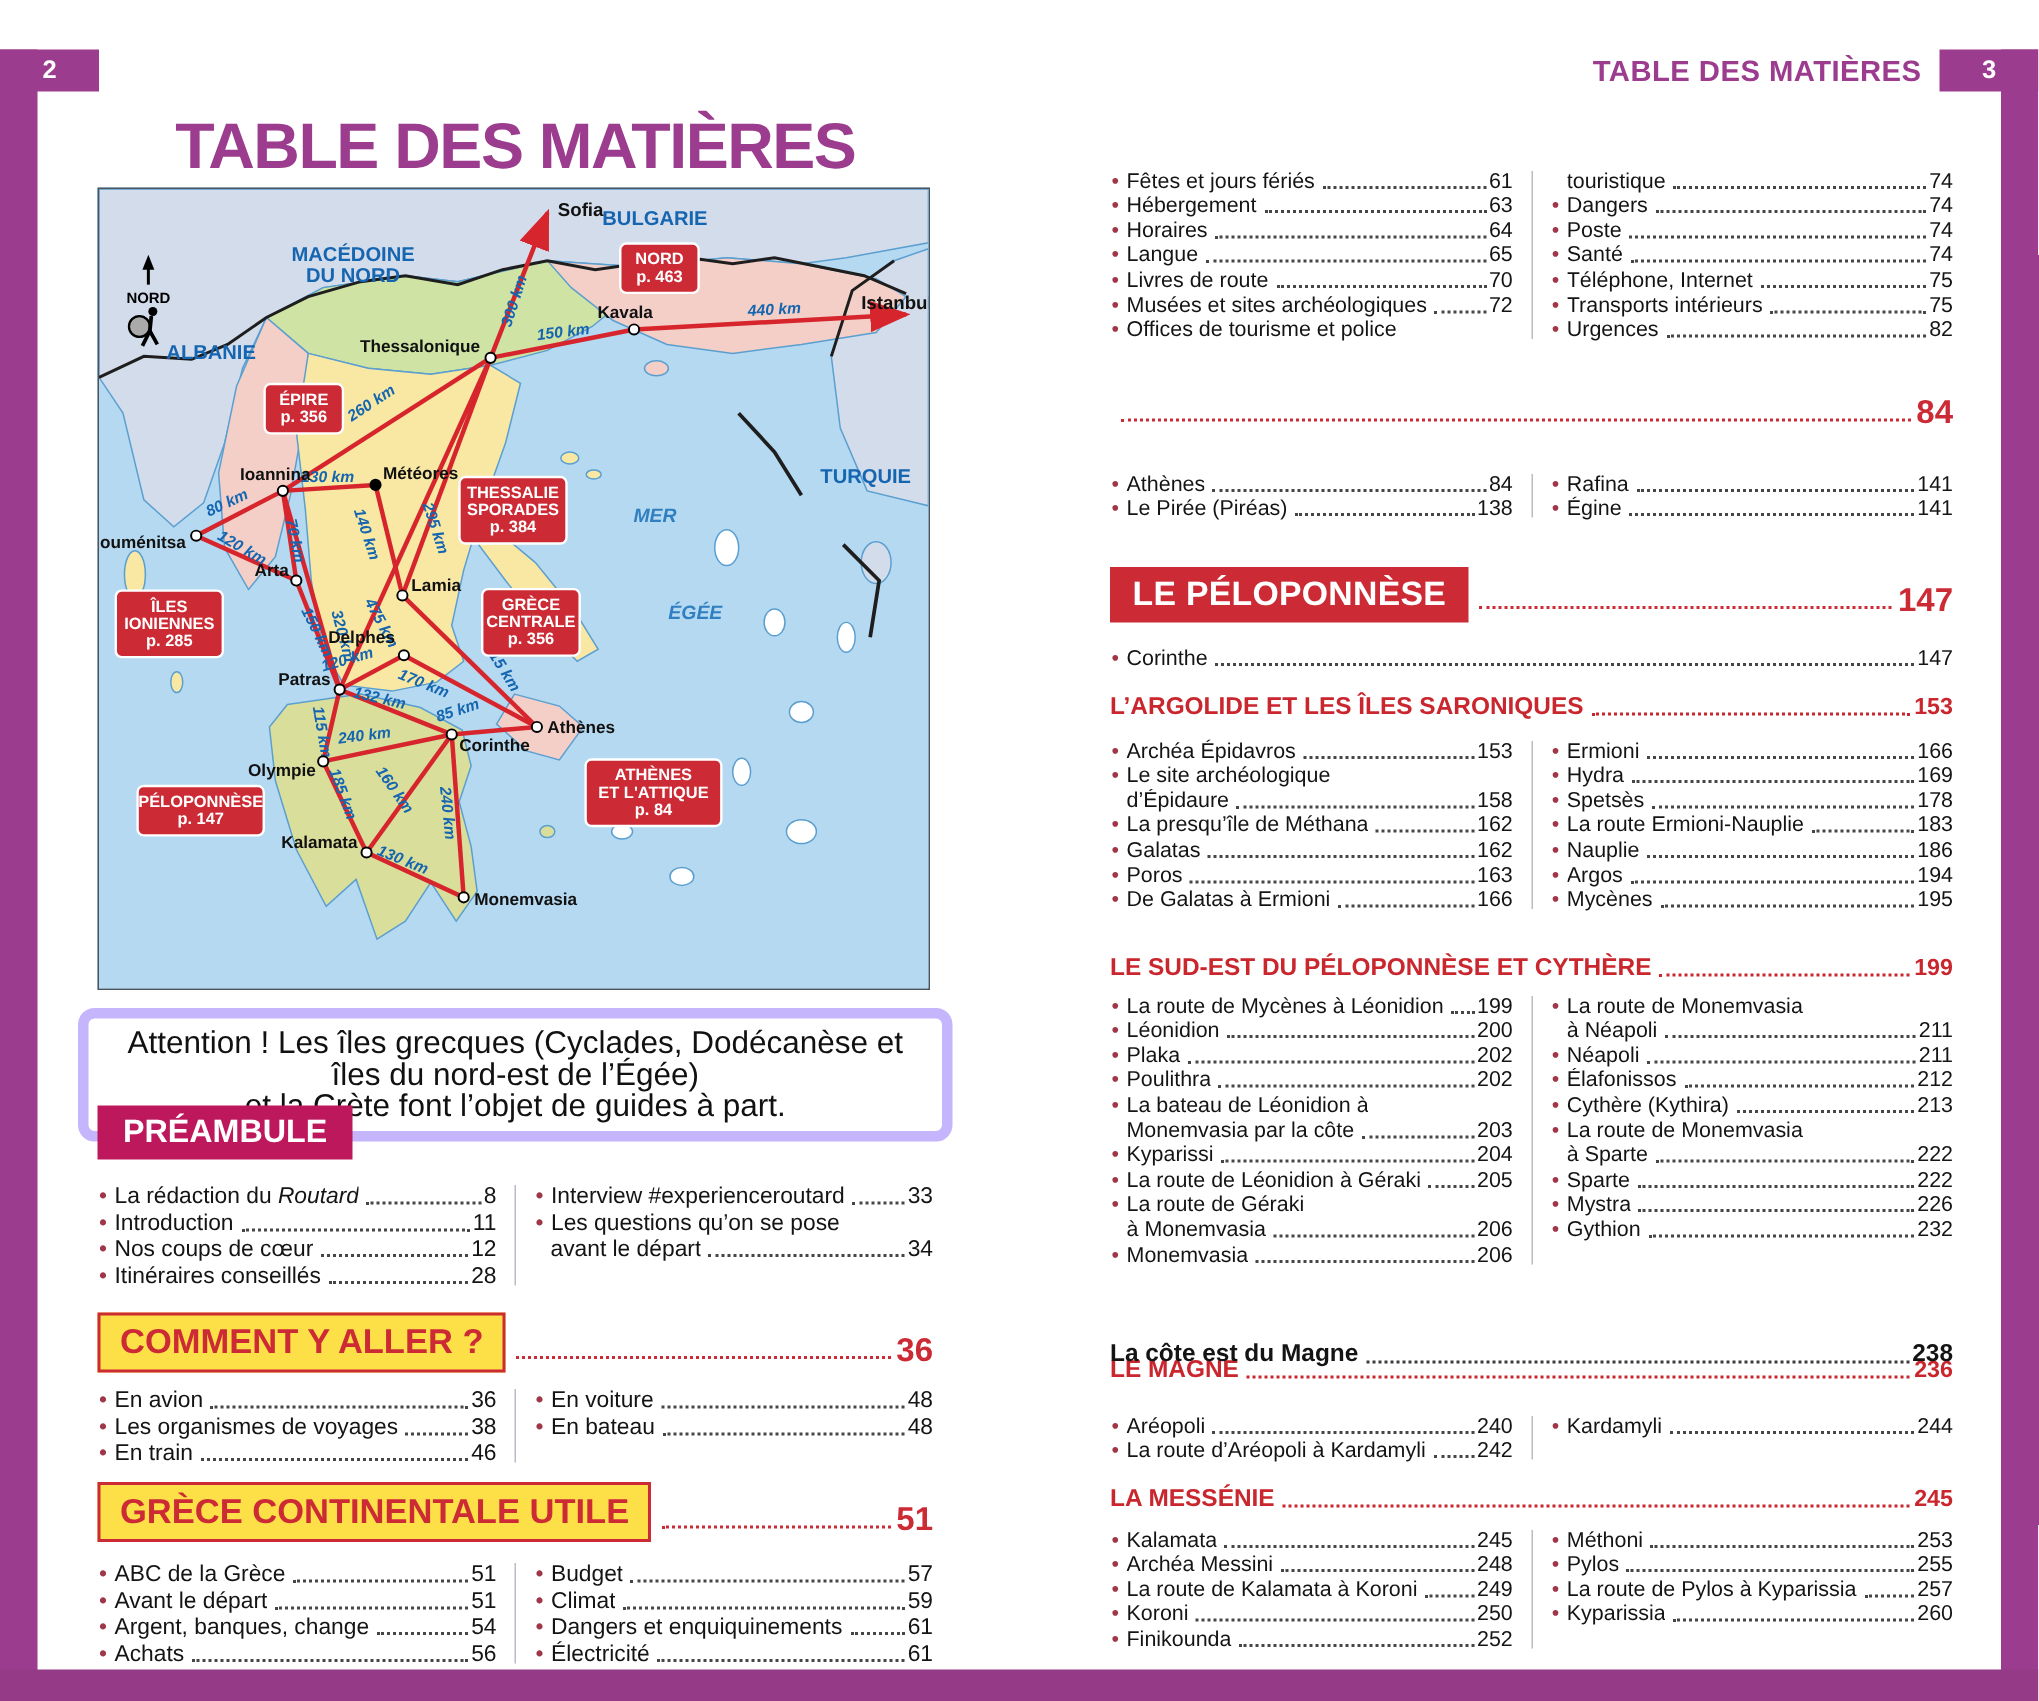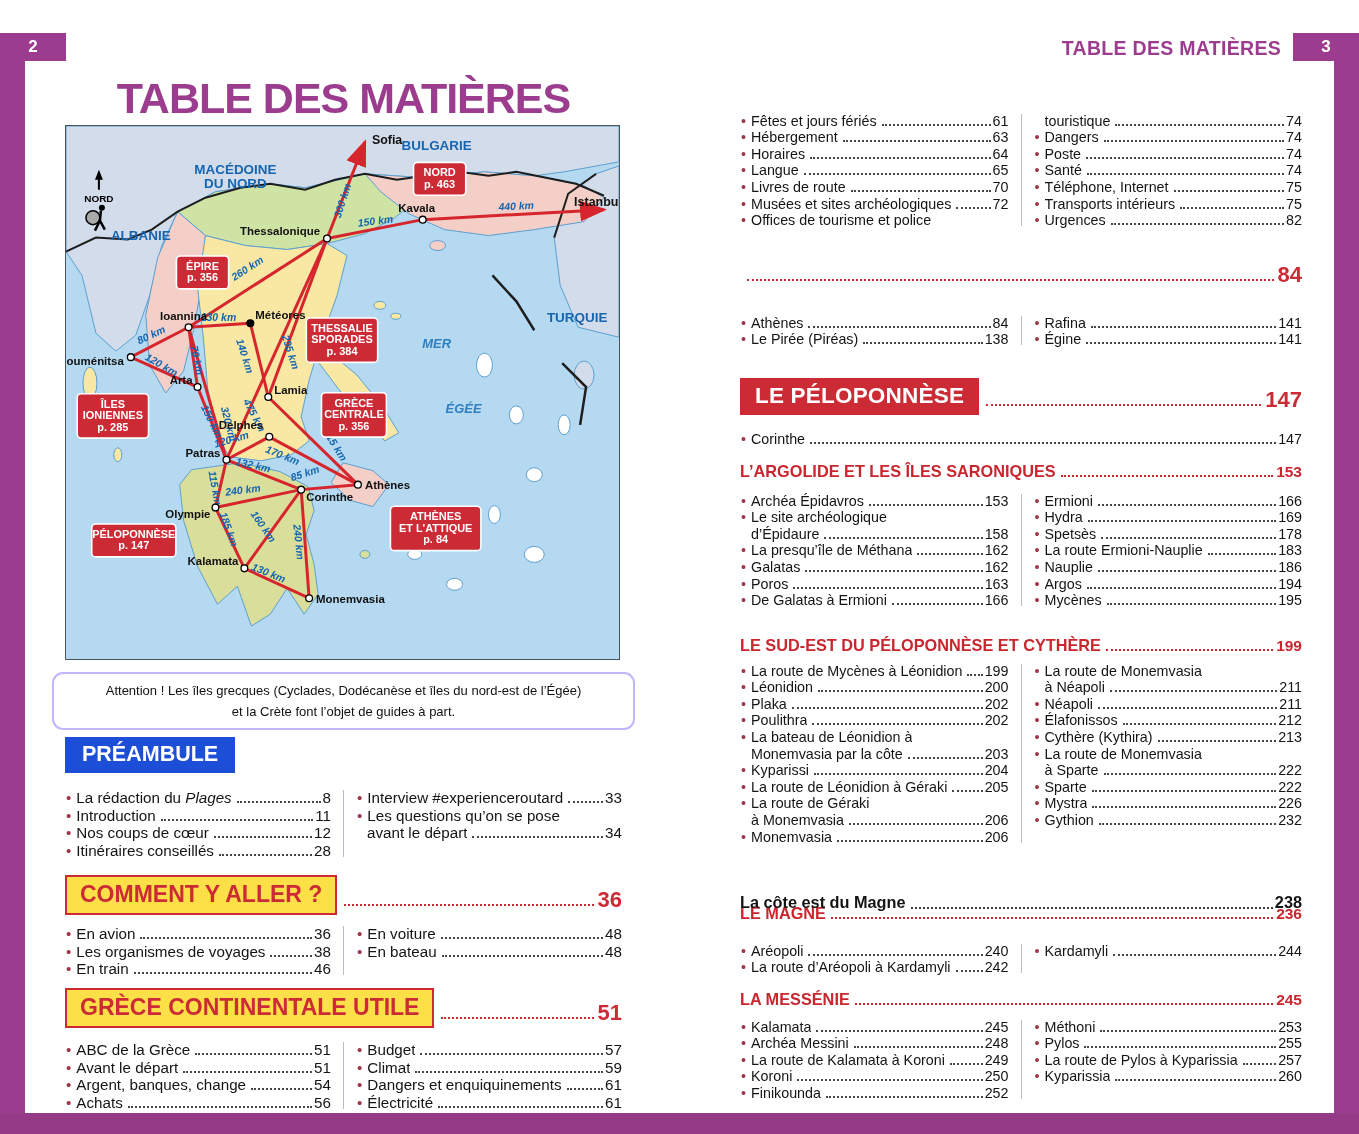--- a/index.html
+++ b/index.html
@@ -19,42 +19,42 @@
   #pageR{left:740px;width:562px;}
 
   .title{position:absolute;top:74px;left:-10px;right:-10px;text-align:center;font-size:43px;
     font-weight:700;color:#9c3c8e;letter-spacing:-1px;white-space:nowrap;}
 
   .mapbox{position:absolute;top:125px;left:0;width:555px;height:535px;border:1px solid #4a545e;
     box-sizing:border-box;background:#b5d9f0;}
   .mapbox svg{display:block;}
 
   .note{position:absolute;top:672px;left:-13px;width:583px;box-sizing:border-box;
-    border:2px solid #c4b5fd;border-radius:11px;padding:6px 8px;text-align:center;
-    font-size:13px;line-height:21px;color:#111;}
+    border:7px solid #c4b5fd;border-radius:11px;padding:6px 8px;text-align:center;
+    font-size:21px;line-height:21px;color:#111;}
 
   
   .sec{position:absolute;left:0;width:100%;}
   .cols{display:flex;align-items:stretch;}
   .col{flex:1 1 0;min-width:0;}
   .divider{width:1px;background:#b9bcc4;margin:2px 12px;}
   .row{display:flex;align-items:flex-end;}
   .pl .row{height:17.8px;font-size:15.2px;}
   .pr .row{height:16.6px;font-size:14.3px;}
   .bullet{color:#a03748;margin:0 5px 0 1px;}
   .txt{white-space:nowrap;overflow:hidden;color:#141414;}
   .dots{flex:1 0 8px;border-bottom:2px dotted #464646;margin:0 2px 3px 5px;min-width:8px;}
   .pg{white-space:nowrap;color:#141414;}
   .wrap2{padding-left:11px;}
   .nb-pad{display:inline-block;width:11px;flex:0 0 11px;}
 
   .hrow{display:flex;align-items:flex-end;}
   .hbox-fill{background:#cc2b35;color:#fff;font-weight:700;padding:5px 15px 6px;font-size:22.5px;letter-spacing:.2px;white-space:nowrap;}
   .hbox-outline{border:2.5px solid #cc2b35;color:#cc2b35;font-weight:700;padding:4px 13px 5px;font-size:23px;background:#fde047;white-space:nowrap;}
-  .hbox-purple{background:#1d4ed8;color:#fff;font-weight:700;padding:5px 17px 6px;font-size:21.5px;white-space:nowrap;}
+  .hbox-purple{background:#be185d;color:#fff;font-weight:700;padding:5px 17px 6px;font-size:21.5px;white-space:nowrap;}
   .hdots{flex:1;border-bottom:2.5px dotted #cc2b35;margin:0 4px 9px 7px;}
   .hpg{color:#cc2b35;font-weight:700;font-size:22px;margin-bottom:2px;}
   .sublabel{color:#c9262e;font-weight:700;font-size:16.3px;white-space:nowrap;}
   .subdots{flex:1;border-bottom:2px dotted #c9262e;margin:0 3px 4px 5px;}
   .subpg{color:#c9262e;font-weight:700;font-size:15.5px;}
   .boldrow{display:flex;align-items:flex-end;height:28px;font-weight:700;font-size:16.3px;color:#111;}
   .boldrow .dots{border-bottom-color:#3c3c3c;}
 </style>
 </head>
 <body>
@@ -240,21 +240,21 @@
         <div class="sec" style="top: 737px;">
           <div class="hrow">
             <span class="hbox-purple">PRÉAMBULE</span>
           </div>
         </div>
         <div class="sec pl" style="top: 788px;">
           <div class="cols">
             <div class="col">
               <div class="row">
                 <span class="bullet">•</span>
-                <span class="txt">La rédaction du <i>Plages</i></span>
+                <span class="txt">La rédaction du <i>Routard</i></span>
                 <div class="dots"></div>
                 <span class="pg">8</span>
               </div>
               <div class="row">
                 <span class="bullet">•</span>
                 <span class="txt">Introduction</span>
                 <div class="dots"></div>
                 <span class="pg">11</span>
               </div>
               <div class="row">

